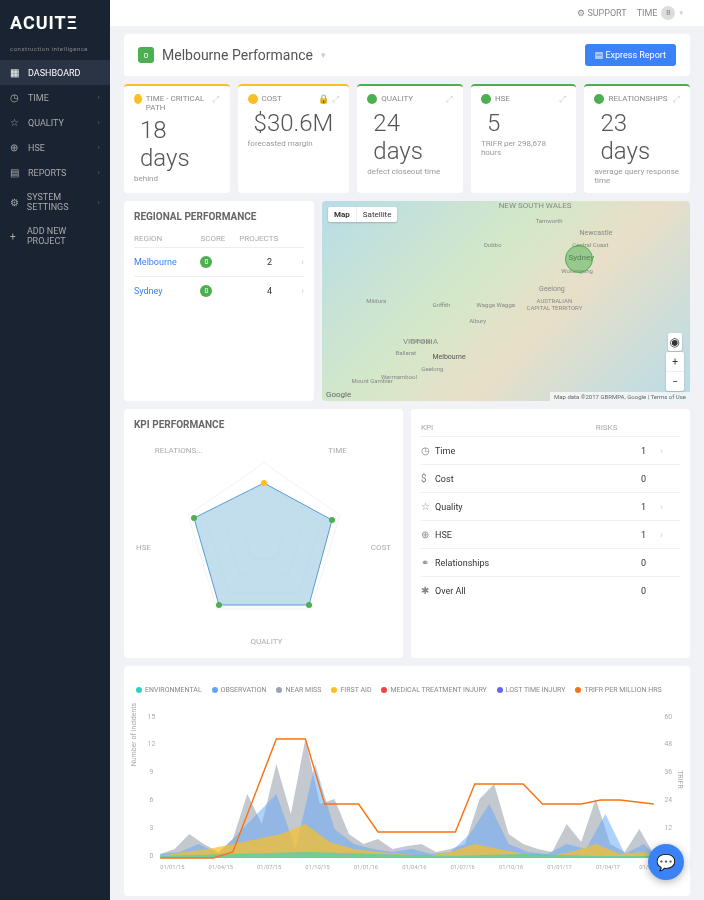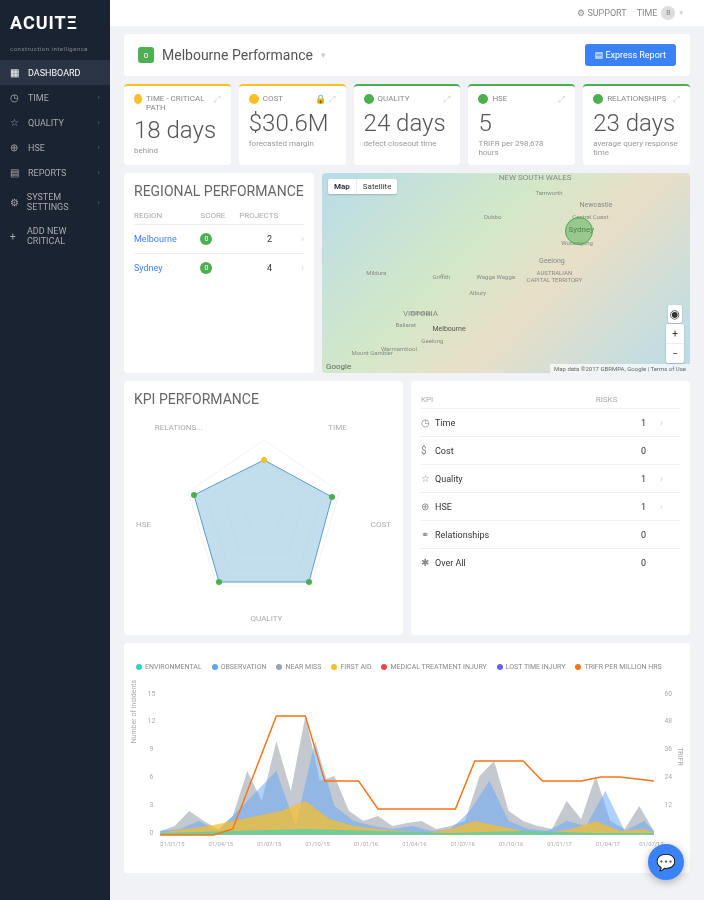--- a/index.html
+++ b/index.html
@@ -22,25 +22,25 @@
 .btn-report{background:#3b82f6;color:#fff;border:none;padding:6px 10px;border-radius:3px;font-size:9px;cursor:pointer}
 .kpi-row{display:flex;gap:8px;padding:8px 14px}
 .kpi-card{flex:1;background:#fff;border-radius:4px;padding:8px 10px;position:relative;border-top:2px solid #ddd}
 .kpi-card.warn{border-top-color:#fbbf24}
 .kpi-card.ok{border-top-color:#4caf50}
 .kpi-card .khead{display:flex;align-items:flex-start;gap:4px;font-size:8px;color:#888}
 .kpi-card .khead .kicon{width:10px;height:10px;border-radius:50%;display:inline-block}
 .kpi-card .khead .kicon.y{background:#fbbf24}
 .kpi-card .khead .kicon.g{background:#4caf50}
 .kpi-card .khead .kext{margin-left:auto;color:#ccc;font-size:9px}
-.kpi-card .kval{font-size:24px;font-weight:300;color:#555;margin:4px 0 2px}
+.kpi-card .kval{font-size:24px;font-weight:300;color:#555;margin:4px 6px 2px}
 .kpi-card .ksub{font-size:8px;color:#999}
 .row2{display:flex;gap:8px;padding:0 14px 8px}
 .card{background:#fff;border-radius:4px;padding:10px}
-.card-title{font-size:14px;font-weight:normal;color:#666;margin-bottom:8px}
+.card-title{font-size:10px;font-weight:bold;color:#666;margin-bottom:8px}
 .regional{width:190px}
 .regional table{width:100%;font-size:9px;border-collapse:collapse}
 .regional th{text-align:left;color:#aaa;font-weight:normal;padding:4px 0;font-size:8px}
 .regional td{padding:8px 0;border-top:1px solid #eee}
 .regional .score-badge{display:inline-block;width:12px;height:12px;border-radius:50%;background:#4caf50;color:#fff;font-size:7px;text-align:center;line-height:12px}
 .regional .link{color:#3b82f6}
 .regional .arrow{color:#ccc;text-align:right}
 .map{flex:1;position:relative;height:200px;background:linear-gradient(135deg,#b8dce8 0%,#d4e8c8 40%,#e8dfc8 60%,#b8dce8 100%);border-radius:4px;overflow:hidden}
 .map-ctrl{position:absolute;top:6px;left:6px;display:flex;background:#fff;border-radius:2px;box-shadow:0 1px 2px rgba(0,0,0,0.2);font-size:8px}
 .map-ctrl span{padding:3px 6px;cursor:pointer}
@@ -109,21 +109,21 @@
           <span>REPORTS</span>
           <span class="chev">›</span>
         </div>
         <div class="nav-item">
           <span class="ico">⚙</span>
           <span>SYSTEM SETTINGS</span>
           <span class="chev">›</span>
         </div>
         <div class="nav-item">
           <span class="ico">+</span>
-          <span>ADD NEW CRITICAL</span>
+          <span>ADD NEW PROJECT</span>
         </div>
       </div>
   </div>
 
   <div class="main">
     <div class="header">
       <span>⚙ <span>SUPPORT</span></span>
       <span class="user">
         <span>TIME</span>
         <span class="avatar">B</span>

